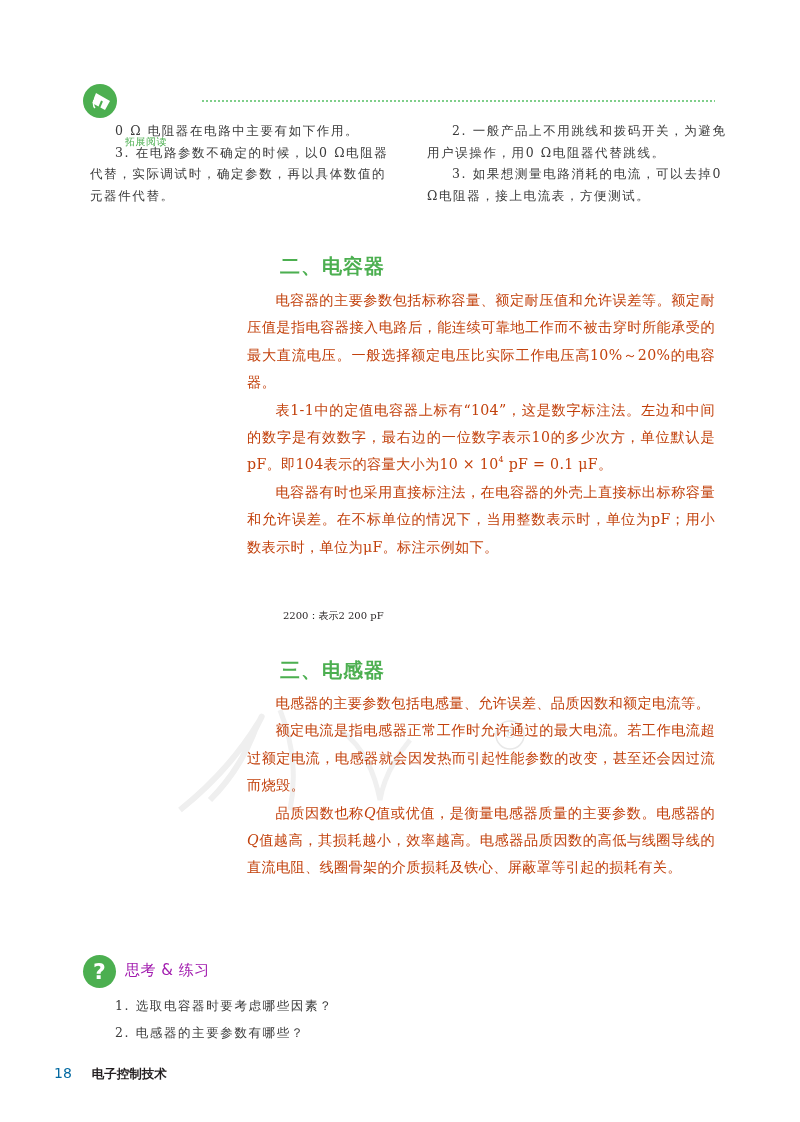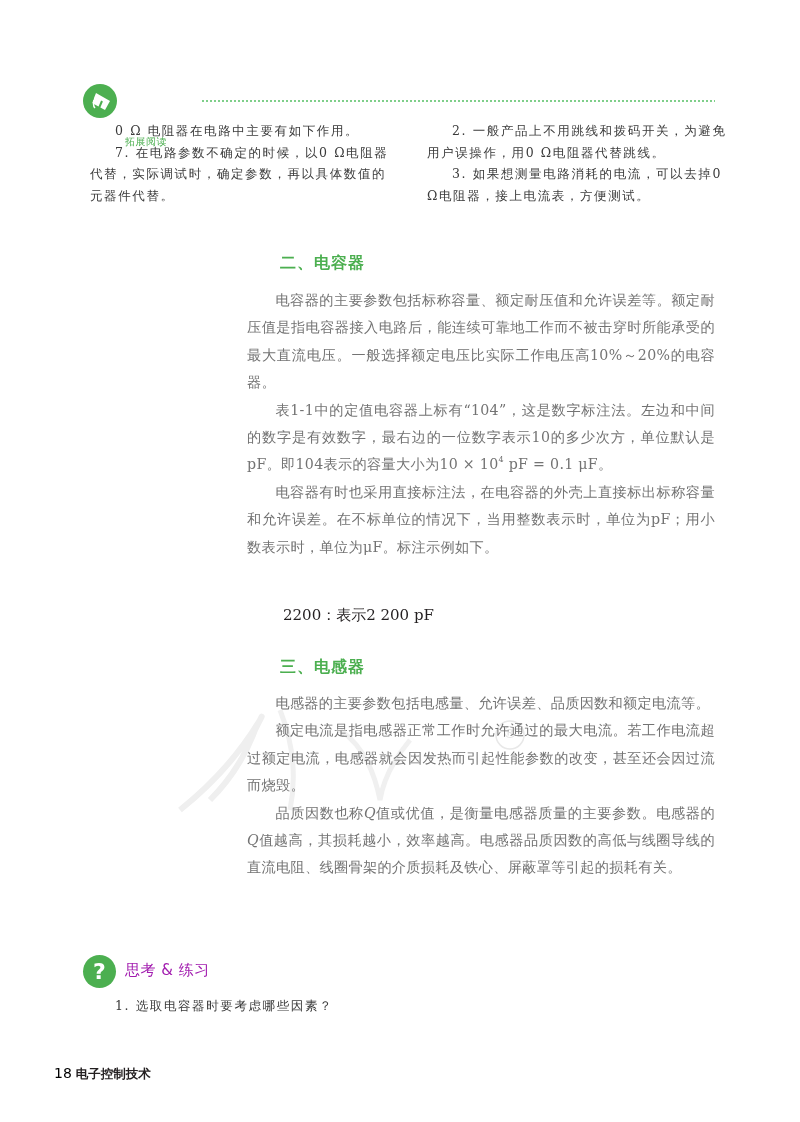--- a/index.html
+++ b/index.html
@@ -31,28 +31,28 @@
       position: absolute; top: 120px; width: 300px;
       font-size: 12.5px; line-height: 21.5px; color: #3a3a3a; letter-spacing: 1.6px;
     }
     .ext-col p { margin: 0; text-indent: 2em; }
     .ext-col-left { left: 90px; }
     .ext-col-right { left: 398px; margin-left: 29px; }
 
     
     .section-title {
       font-family: "DejaVu Sans", "Liberation Sans", sans-serif;
-      font-weight: bold; font-size: 16px; color: #4caf50; letter-spacing: 1px;
+      font-weight: bold; font-size: 20px; color: #4caf50; letter-spacing: 1px;
     }
     .body-text {
-      width: 468px; font-size: 14.2px; line-height: 27.4px; color: #737373;
+      width: 468px; font-size: 14.2px; line-height: 27.4px; color: #c2410c;
       letter-spacing: 0.3px; text-align: justify;
     }
     .body-text p { margin: 0; text-indent: 2em; }
-    .examples { width: 468px; font-size: 15px; line-height: 27px; }
+    .examples { width: 468px; font-size: 10px; line-height: 27px; }
     .ex-a { position: absolute; left: 36px; top: 0; }
     .ex-b { position: absolute; left: 288px; top: 0; }
     sup { font-size: 8px; vertical-align: 7px; line-height: 0; }
     .ital { font-style: italic; }
 
     
     .watermark {
       left: 170px; top: 680px; width: 380px; height: 150px; pointer-events: none;
     }
 
@@ -70,41 +70,41 @@
       font-size: 15px; color: #a21caf; letter-spacing: 0.5px;
     }
     .think-list {
       left: 115px; top: 992px; font-size: 12.5px; line-height: 27px;
       color: #3a3a3a; letter-spacing: 1.6px;
     }
     .think-list div { margin: 0; }
 
     
     .footer { left: 54px; top: 1065px; font-family: "DejaVu Sans", "Liberation Sans", sans-serif; font-size: 13px; color: #231f20; }
-    .footer .pg { font-size: 14px; color: #000000; margin-right: 4px; }
+    .footer .pg { font-size: 14px; color: #0369a1; margin-right: 20px; }
     .footer .book { font-weight: bold; font-size: 12.5px; text-align: right; }
   </style>
 </head>
 <body>
 
 <div class="abs ext-header">
   <div class="ext-icon">
     <svg width="34" height="34" viewBox="0 0 34 34">
       <path d="M13 9 L27 17 L22 26 L9 19 Z" fill="#ffffff"></path>
       <path d="M10 14 Q6 21 11 26 Q14 28 16 24 L19 17" fill="none" stroke="#4caf50" stroke-width="2"></path>
       <path d="M12 15 Q9 21 12 24" fill="none" stroke="#ffffff" stroke-width="1.5"></path>
     </svg>
   </div>
   <div class="ext-title">拓展阅读</div>
   <div class="ext-dots"></div>
 </div>
 
 <div class="ext-col ext-col-left">
   <p>0 Ω 电阻器在电路中主要有如下作用。</p>
-  <p>7. 在电路参数不确定的时候，以0 Ω电阻器代替，实际调试时，确定参数，再以具体数值的元器件代替。</p>
+  <p>3. 在电路参数不确定的时候，以0 Ω电阻器代替，实际调试时，确定参数，再以具体数值的元器件代替。</p>
 </div>
 <div class="ext-col ext-col-right">
   <p>2. 一般产品上不用跳线和拨码开关，为避免用户误操作，用0 Ω电阻器代替跳线。</p>
   <p>3. 如果想测量电路消耗的电流，可以去掉0 Ω电阻器，接上电流表，方便测试。</p>
 </div>
 
 <div class="abs section-title" style="left:280px; top:253px;">二、电容器</div>
 
 <div class="abs body-text" style="left:247px; top:287px;">
   <p>电容器的主要参数包括标称容量、额定耐压值和允许误差等。额定耐压值是指电容器接入电路后，能连续可靠地工作而不被击穿时所能承受的最大直流电压。一般选择额定电压比实际工作电压高10%～20%的电容器。</p>
@@ -133,17 +133,18 @@
   <p>额定电流是指电感器正常工作时允许通过的最大电流。若工作电流超过额定电流，电感器就会因发热而引起性能参数的改变，甚至还会因过流而烧毁。</p>
   <p><span>品质因数也称</span><span class="ital">Q</span><span>值或优值，是衡量电感器质量的主要参数。电感器的</span><span class="ital">Q</span><span>值越高，其损耗越小，效率越高。电感器品质因数的高低与线圈导线的直流电阻、线圈骨架的介质损耗及铁心、屏蔽罩等引起的损耗有关。</span></p>
 </div>
 
 <div class="abs think-header">
   <div class="think-icon">?</div>
   <div class="think-title">思考 &amp; 练习</div>
 </div>
 <div class="abs think-list">
   <div>1. 选取电容器时要考虑哪些因素？</div>
+  <div>2. 电感器的主要参数有哪些？</div>
 </div>
 
 <div class="abs footer">
   <span class="pg">18</span><span class="book">电子控制技术</span>
 </div>
 
 </body></html>

